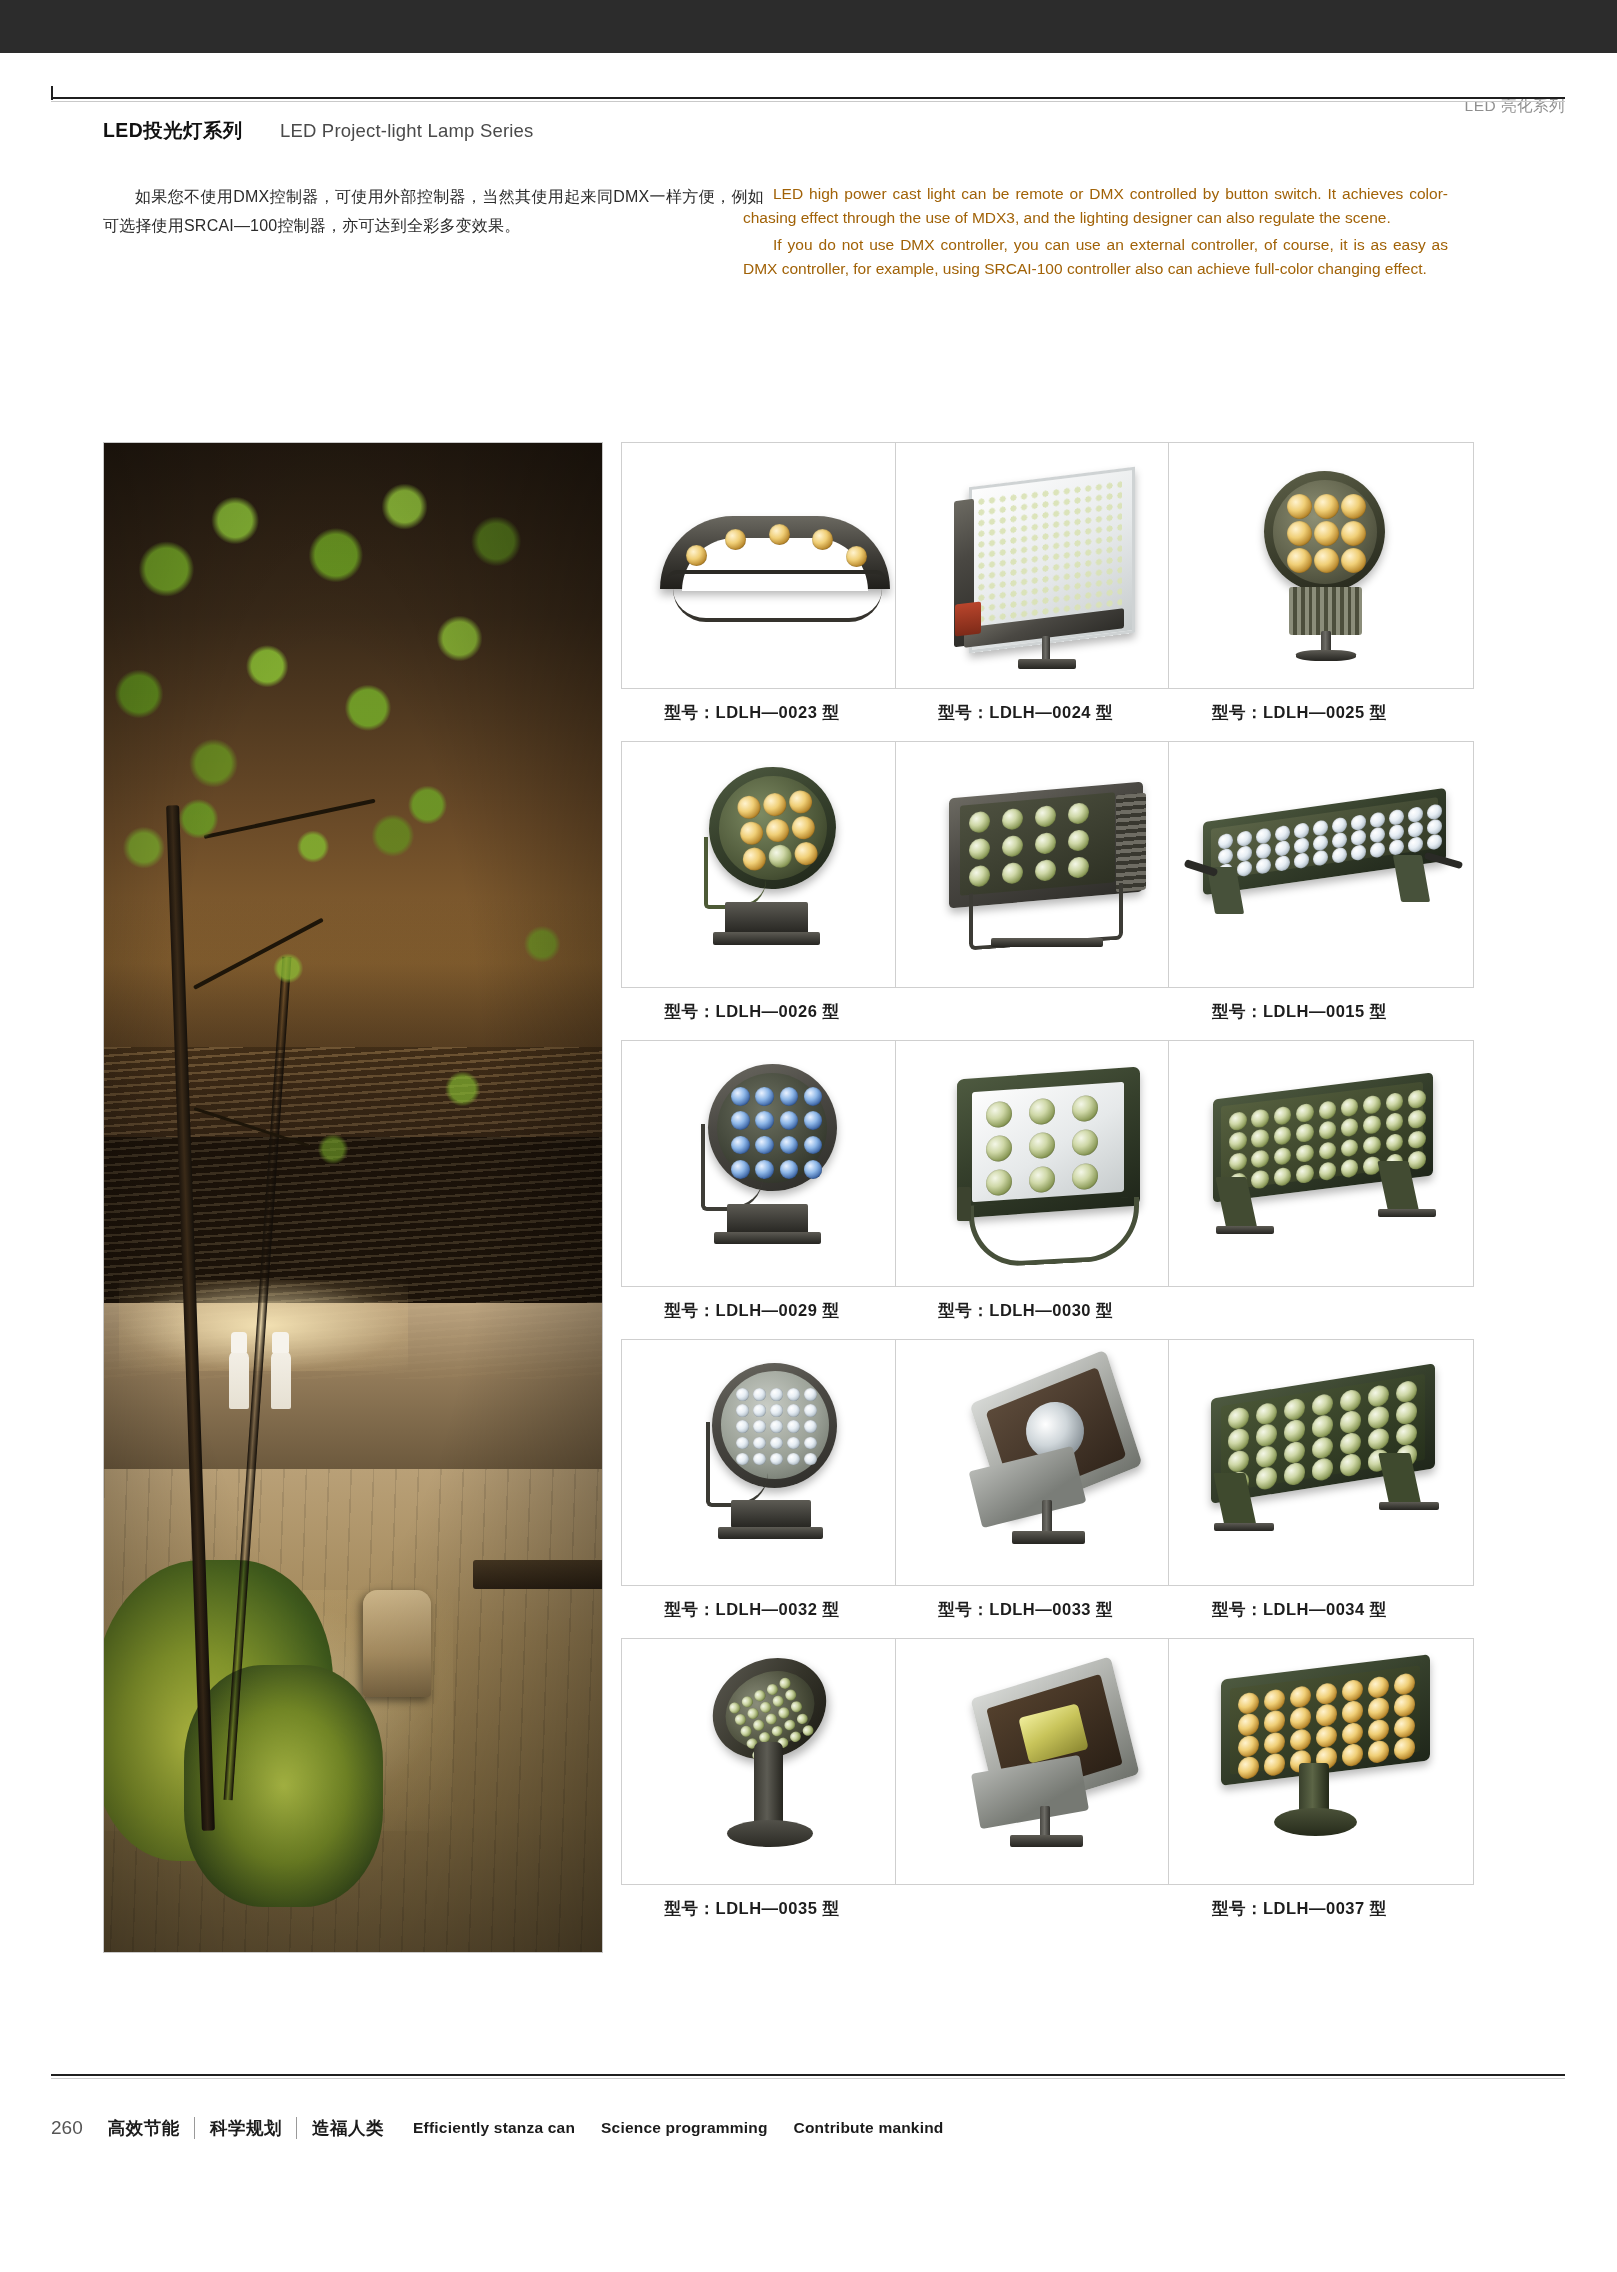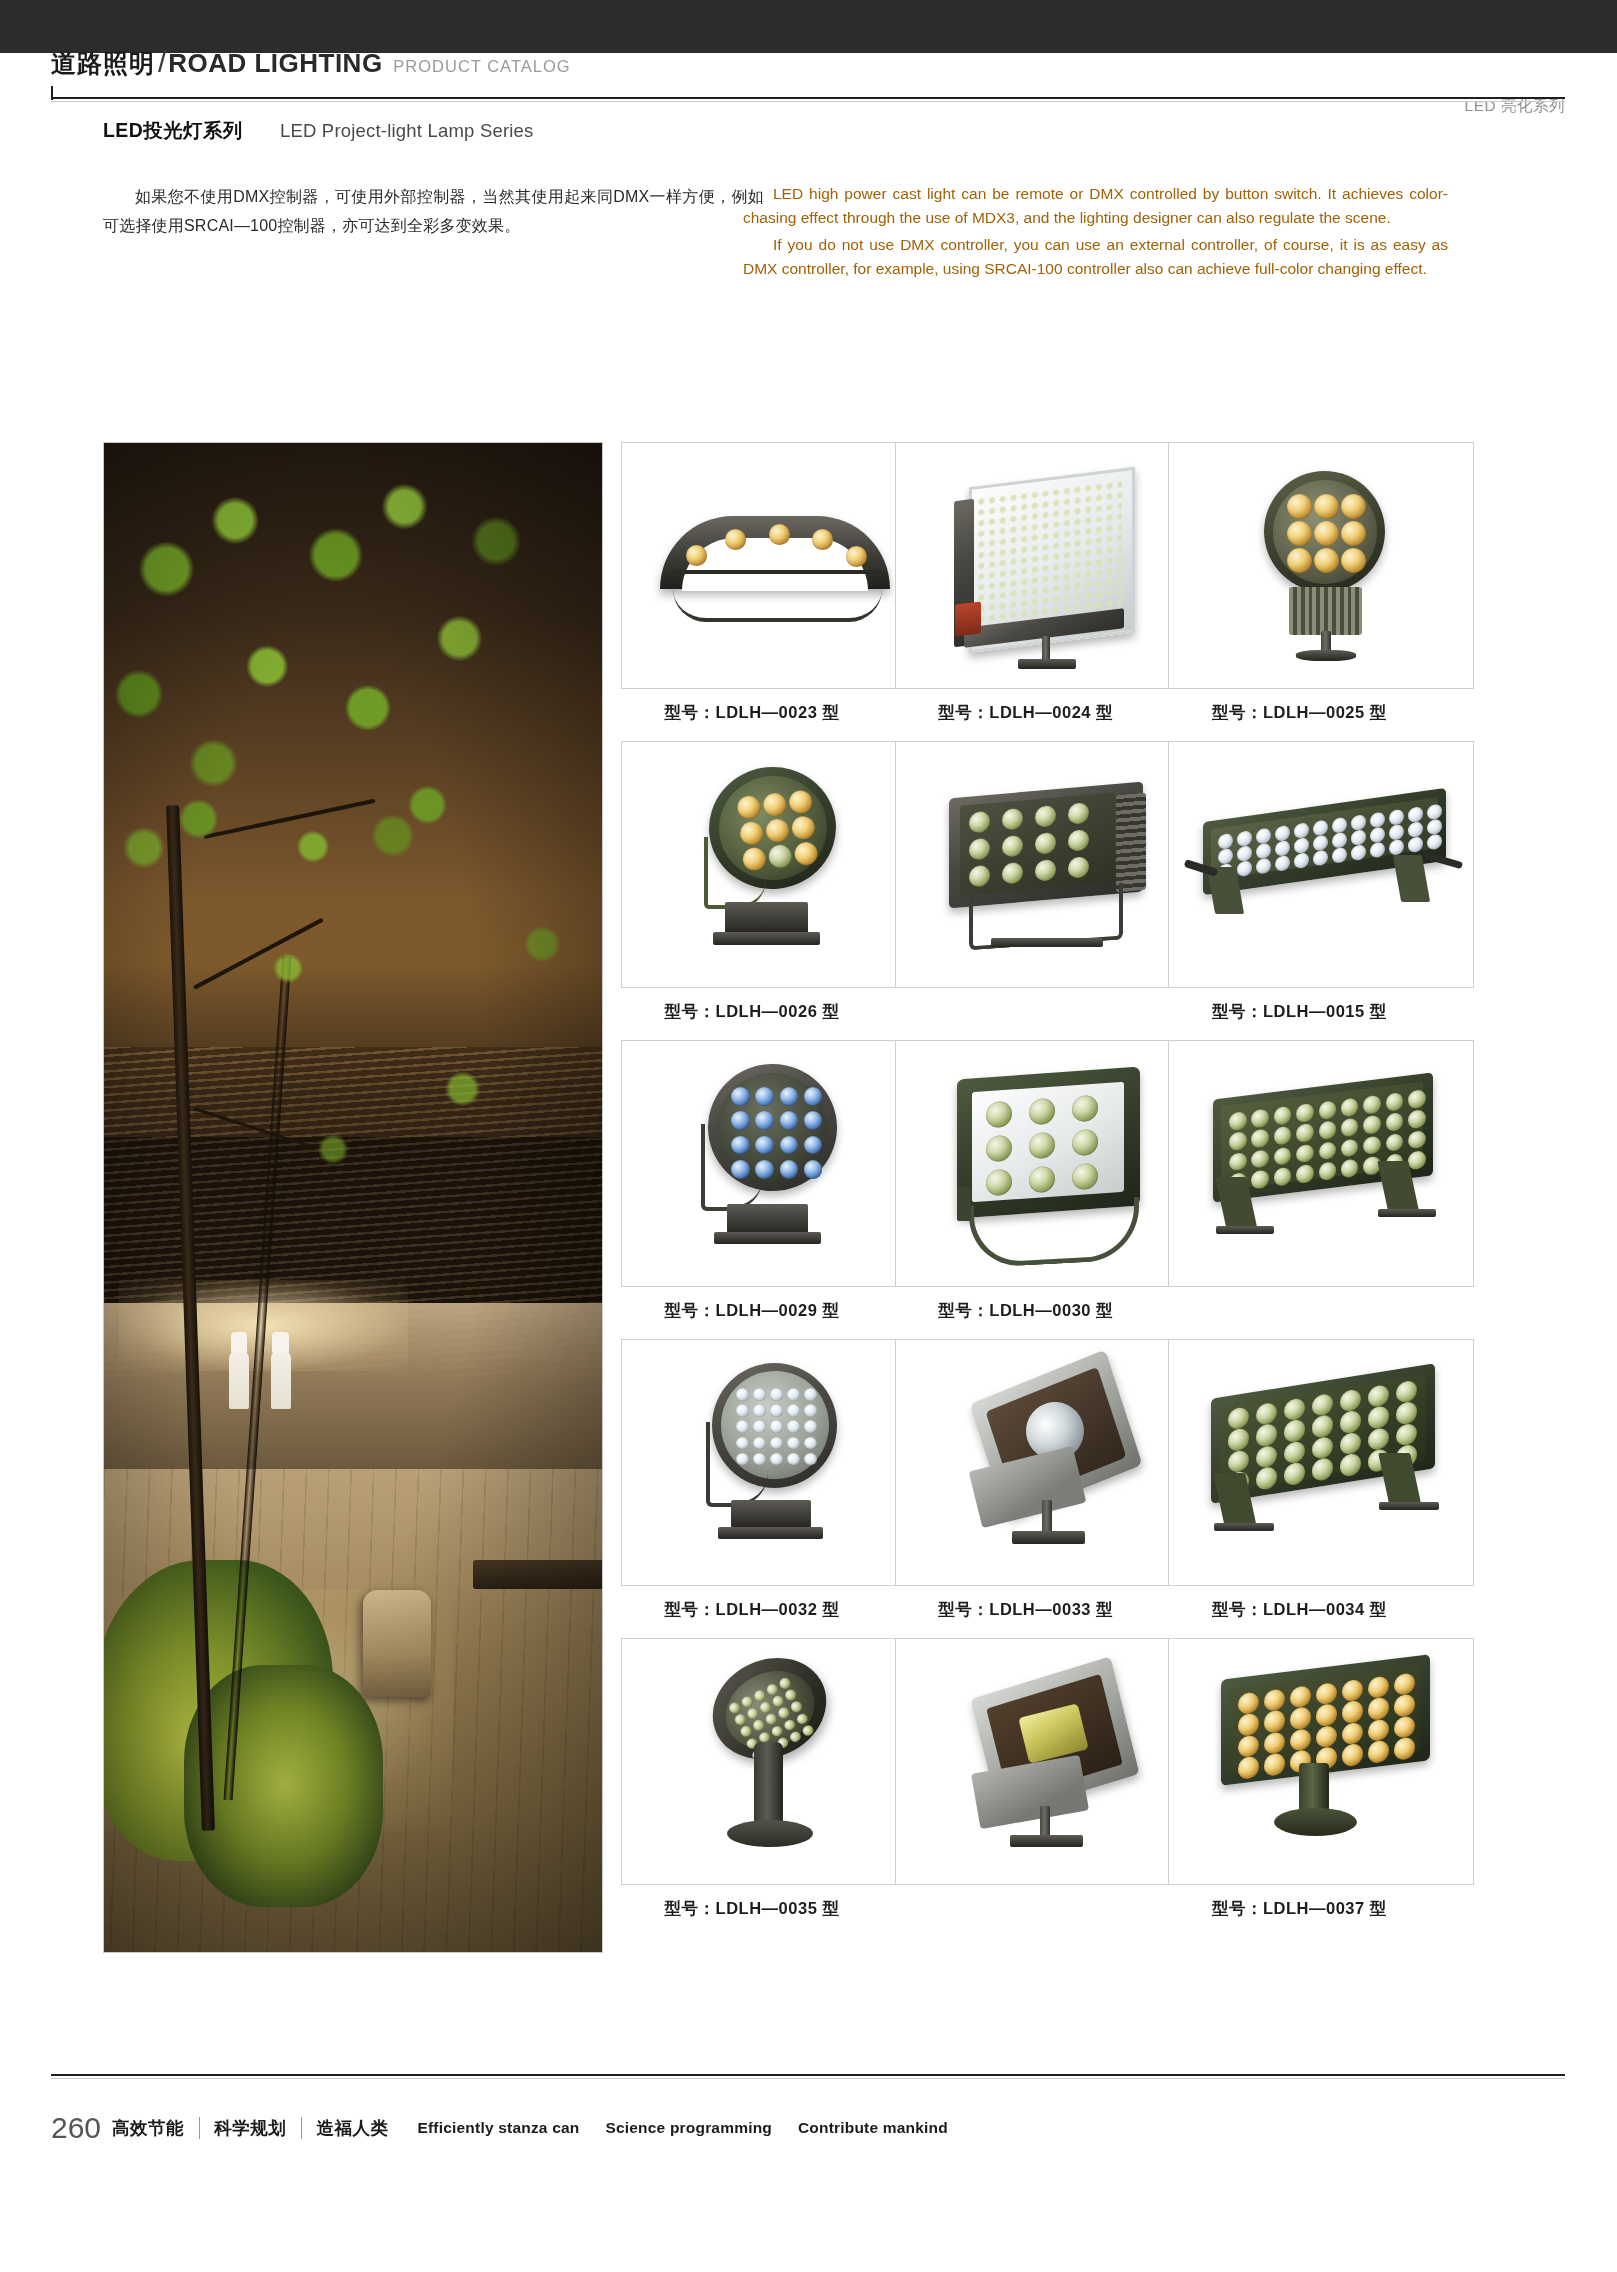--- a/index.html
+++ b/index.html
@@ -397,24 +397,24 @@
     position: absolute;
     left: 51px;
     top: 2099px;
     width: 1514px;
     height: 58px;
     display: flex;
     align-items: center;
     white-space: nowrap;
   }
   .footer-page {
-    font-size: 30px;
+    font-size: 19px;
     color: #555;
     font-weight: 400;
-    margin-right: 11px;
+    margin-right: 25px;
   }
   .footer-cn {
     font-size: 17.5px;
     font-weight: bold;
     color: #1b1b1b;
     letter-spacing: 0.5px;
   }
   .footer-div {
     width: 1px;
     height: 21.4px;
@@ -431,26 +431,20 @@
   .footer-en span { margin-right: 21.4px; }
 </style>
 </head>
 <body>
 
 <div class="page">
 
   <div class="header">
     <div class="header-bar">
       <div class="header-bar-inner"></div>
-    </div>
-    <div class="header-titles">
-      <span class="header-cn">道路照明</span>
-      <span class="header-slash">/</span>
-      <span class="header-en">ROAD LIGHTING</span>
-      <span class="header-sub">PRODUCT CATALOG</span>
     </div>
     <div class="header-right">LED 亮化系列</div>
     <div class="header-tick"></div>
     <div class="header-rule"></div>
     <div class="header-rule-thin"></div>
   </div>
 
   <div class="section-title">
     <span class="cn">LED投光灯系列</span>
     <span class="en">LED Project-light Lamp Series</span>

